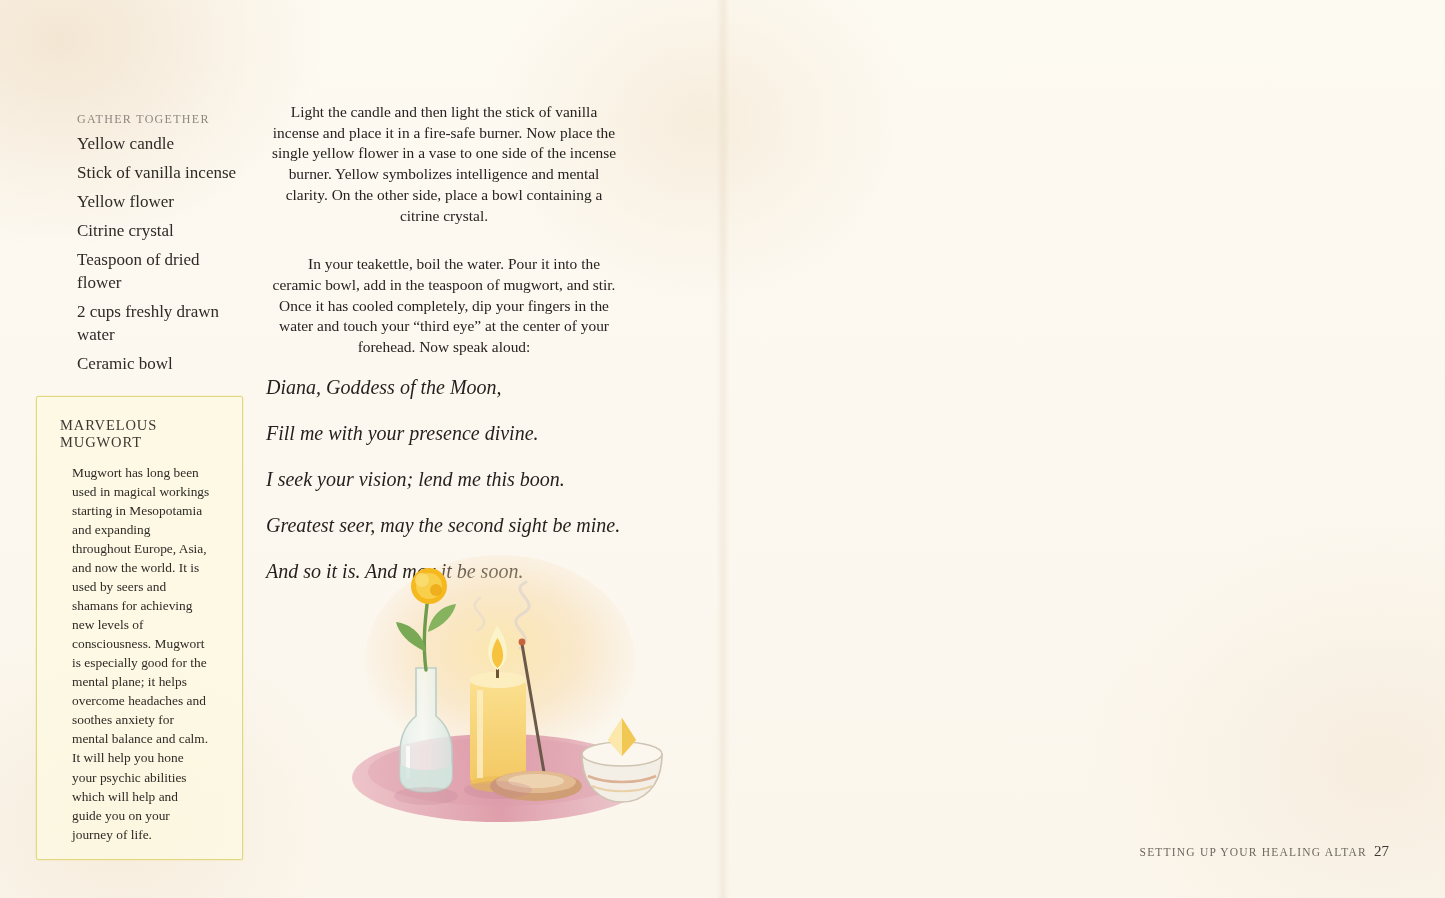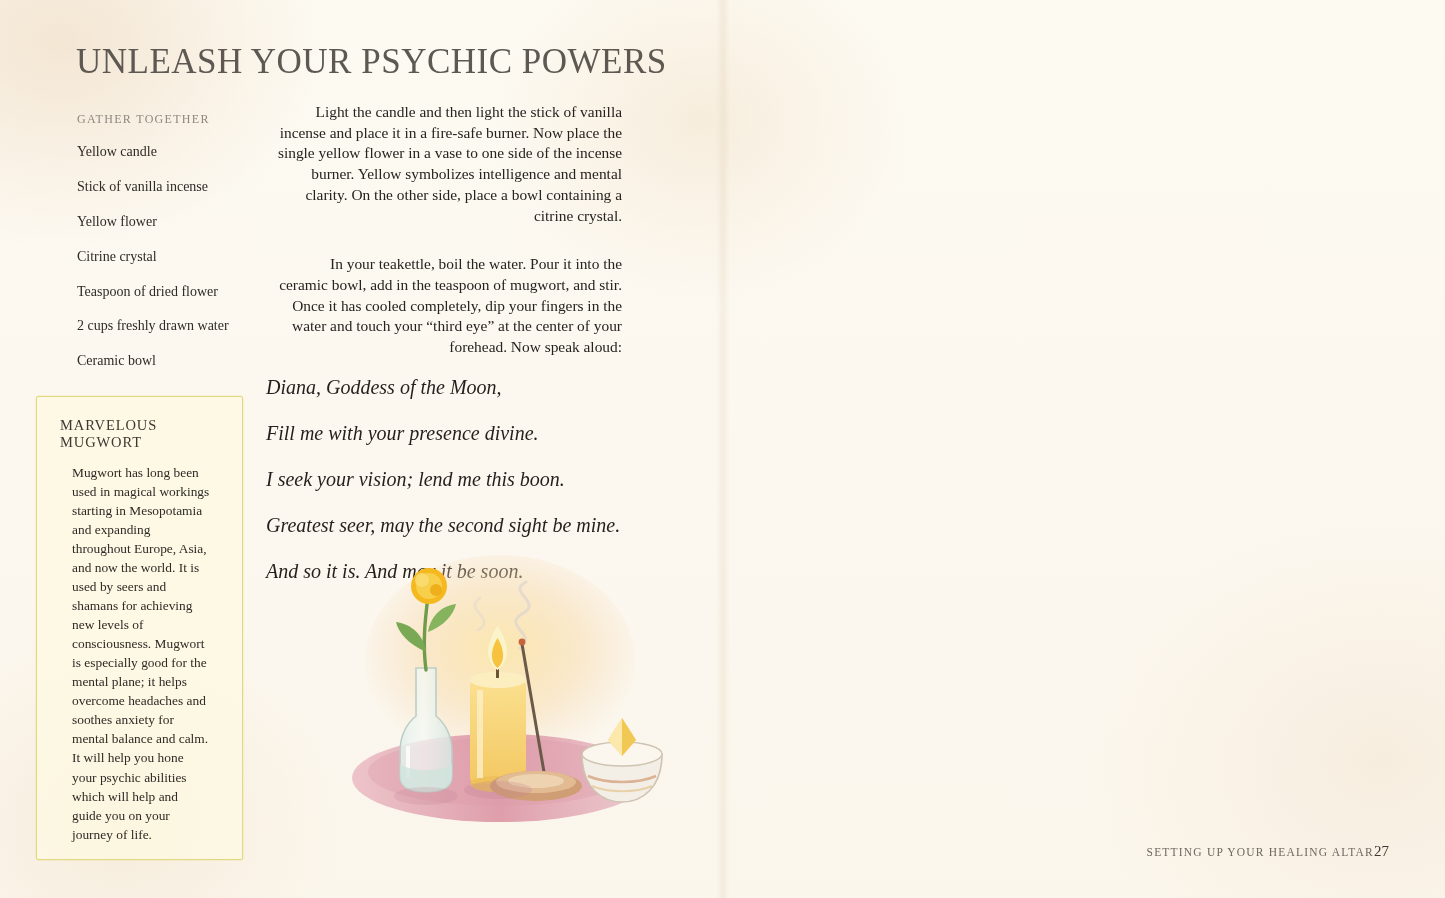--- a/index.html
+++ b/index.html
@@ -69,33 +69,33 @@
     left: 77px;
     top: 112px;
     width: 165px;
   }
   .gather-left ul, .gather-right ul {
     list-style: none;
     margin: 0;
     padding: 0;
   }
   .gather-left li {
-    font-size: 14px;
+    font-size: 17px;
     line-height: 1.35;
-    margin-top: 16px;
+    margin-top: 6px;
     color: #2e2a26;
   }
 
   
   .body-col {
     position: absolute;
     font-size: 15.4px;
     line-height: 1.345;
     color: #262220;
-    text-align: right;
+    text-align: center;
   }
   .body-left {
     left: 266px;
     top: 102px;
     width: 356px;
   }
   .body-col p {
     margin: 0;
   }
   .body-col p.indent {
@@ -153,20 +153,21 @@
     bottom: 38px;
     font-size: 11.5px;
     letter-spacing: 1.2px;
     color: #6d6760;
     text-transform: uppercase;
   }
   .footer .page-num {
     font-size: 15px;
     letter-spacing: 0;
     color: #3b3733;
+    margin-left: 7px;
   }
 
   
   .illus-left {
     position: absolute;
     left: 330px;
     top: 540px;
     width: 340px;
     height: 300px;
   }
@@ -174,21 +175,20 @@
 </style>
 </head>
 <body>
 
 <div class="spread">
 
   <div class="gutter"></div>
 
   <div class="page page-left">
 
-    <h1 class="chapter-title title-left">UNLEASH YOUR PSYCHIC POWERS</h1>
 
     <div class="gather-left">
       <div class="gather-head">GATHER TOGETHER</div>
       <ul>
         <li>Yellow candle</li>
         <li>Stick of vanilla incense</li>
         <li>Yellow flower</li>
         <li>Citrine crystal</li>
         <li>Teaspoon of dried flower</li>
         <li>2 cups freshly drawn water</li>

